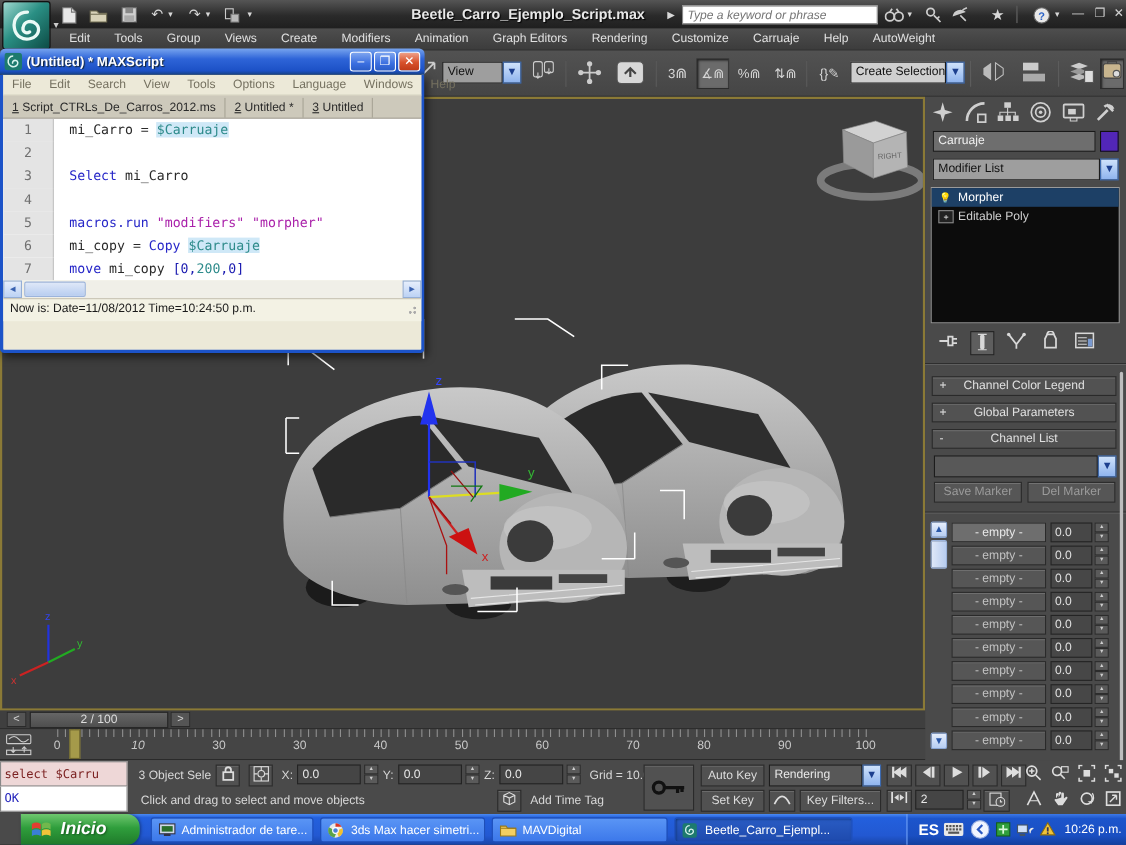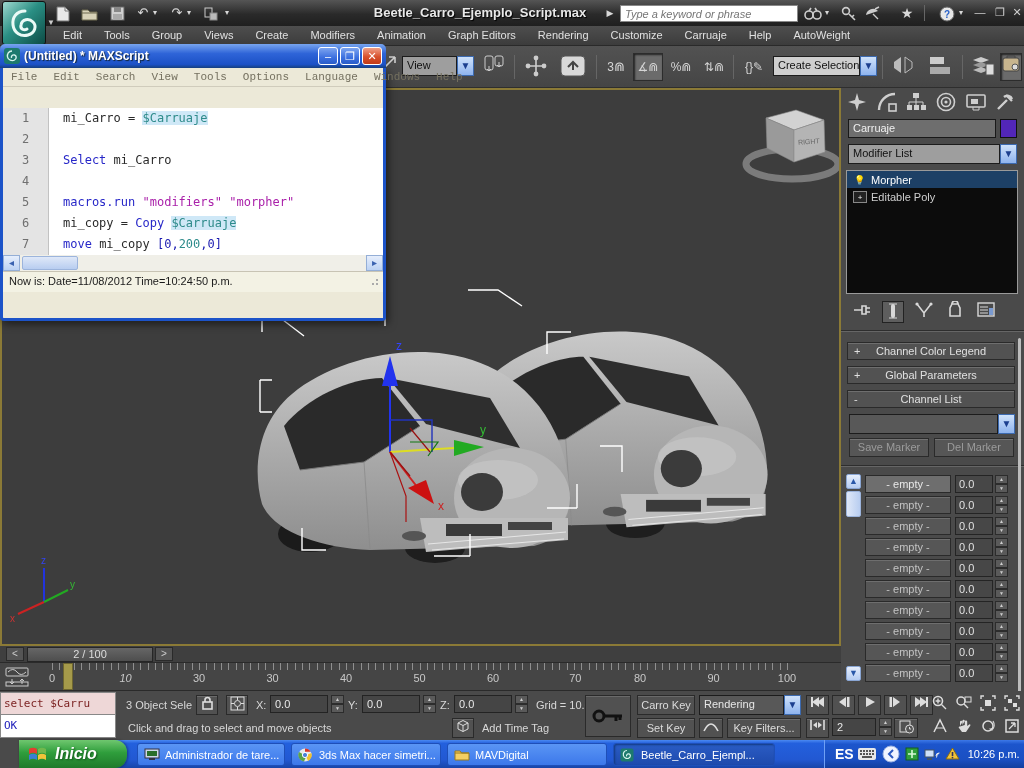--- a/index.html
+++ b/index.html
@@ -34,21 +34,21 @@
   
   #viewport { left:0; top:88px; width:841px; height:558px; background:#3d3d3d; border:2px solid #8b7a36; }
   #viewport svg { position:absolute; left:0; top:0; }
 
   
   #msw { left:0; top:44px; width:386px; height:253px; z-index:50; border:3px solid #1c53c8; border-top:none; border-radius:0 0 4px 4px; background:#ece9d8; box-shadow:2px 3px 8px rgba(0,0,0,.55); }
   #msw-title { position:absolute; left:-3px; top:-24px; width:386px; height:24px; border-radius:5px 5px 0 0; background:linear-gradient(#78a5ef,#2e64d8 40%,#1c51c6 85%,#16407f); display:flex; align-items:center; padding:0 4px; }
   #msw-title .t { color:#fff; font-weight:bold; font-size:12px; text-shadow:1px 1px 1px #123; margin-left:4px; flex:1; white-space:nowrap; overflow:hidden; }
   .xpbtn { width:20px; height:18px; margin-left:2px; border-radius:3px; border:1px solid #fff; color:#fff; font-size:11px; line-height:16px; text-align:center; background:linear-gradient(#7da4ef,#3b6fe0 60%,#2a5cc8); }
   .xpbtn.close { background:linear-gradient(#f0a088,#d8512c 55%,#c03a18); }
-  #msw-menus { display:flex; height:19px; background:#ece9d8; border-bottom:1px solid #d0ccbc;font-family:Liberation Mono, monospace; }
+  #msw-menus { display:flex; height:19px; background:#ece9d8; border-bottom:1px solid #d0ccbc; }
   #msw-menus .menu-item { padding:3px 8px 0 8px; color:#757160; font-size:11px; }
   #msw-tabs { display:flex; height:21px; background:#cdc9bb; border-bottom:1px solid #9a968a; align-items:flex-end; }
   #msw-tabs .tab { padding:3px 8px; font-size:11px; color:#2a2a2a; border-right:1px solid #a8a496; white-space:nowrap; }
   #msw-tabs .tab .tab-num { text-decoration:underline; margin-right:3px; }
   #code { position:absolute; left:0; top:40px; width:380px; height:147px; background:#fff; overflow:hidden; font-family:"DejaVu Sans Mono",monospace; font-size:12px; }
   .cl { display:flex; height:21px; line-height:21px; }
   .cl .ln { width:46px; background:#e4e4e4; border-right:1px solid #c2c2c2; color:#707070; text-align:center; font-size:12px; }
   .cl .ct { padding-left:14px; white-space:pre; }
   .seg-n { color:#2a2a2a; } .seg-kw { color:#2727c8; } .seg-str { color:#aa22aa; }
   .seg-var { color:#2e8b8b; } .seg-varh { color:#2e8b8b; background:#cfe8f7; } .seg-num { color:#1a1ab0; }
@@ -700,21 +700,21 @@
     <div class="keybtn" style="left:452px;top:27px;width:22px;height:20px"><svg width="14" height="14" viewBox="0 0 14 14">
           <path d="M2,4 l5,-2.5 5,2.5 v6 l-5,2.5 -5,-2.5 z M2,4 l5,2.5 5,-2.5 M7,6.5 v6" fill="none" stroke="#ddd"></path>
         </svg></div>
     <div class="srow" style="left:482px;top:31px">Add Time Tag</div>
 
     <div class="keybtn" style="left:585px;top:4px;width:46px;height:42px"><svg width="34" height="22" viewBox="0 0 34 22" style="margin-top:9px">
           <circle cx="8" cy="11" r="5" fill="none" stroke="#111" stroke-width="3"></circle>
           <path d="M13,11 h18 M25,11 v5 M29,11 v4" stroke="#111" stroke-width="3"></path>
         </svg></div>
 
-    <div class="keybtn" style="left:637px;top:4px;width:58px;height:20px;line-height:18px">Carro Key</div>
+    <div class="keybtn" style="left:637px;top:4px;width:58px;height:20px;line-height:18px">Auto Key</div>
     <div class="keybtn" style="left:637px;top:27px;width:58px;height:20px;line-height:18px">Set Key</div>
 
     <div class="combo abs" style="left:699px;top:4px;width:102px">
       <div class="cfield" style="background:#585858;color:#e8e8e8">Rendering</div>
       <div class="cbtn">▼</div>
     </div>
     <div class="keybtn" style="left:699px;top:27px;width:24px;height:20px"><svg width="16" height="14" viewBox="0 0 16 14">
           <path d="M1,12 q7,-14 14,0" fill="none" stroke="#ddd" stroke-width="1.6"></path>
         </svg></div>
     <div class="keybtn" style="left:727px;top:27px;width:74px;height:20px;line-height:18px">Key Filters...</div>
@@ -804,20 +804,25 @@
     <div id="msw-menus">
         <div class="menu-item">File</div>
         <div class="menu-item">Edit</div>
         <div class="menu-item">Search</div>
         <div class="menu-item">View</div>
         <div class="menu-item">Tools</div>
         <div class="menu-item">Options</div>
         <div class="menu-item">Language</div>
         <div class="menu-item">Windows</div>
         <div class="menu-item">Help</div>
+      </div>
+    <div id="msw-tabs">
+        <div class="tab"><span class="tab-num">1</span><span>Script_CTRLs_De_Carros_2012.ms</span></div>
+        <div class="tab"><span class="tab-num">2</span><span>Untitled *</span></div>
+        <div class="tab"><span class="tab-num">3</span><span>Untitled</span></div>
       </div>
     <div id="code">
         <div class="cl">
           <span class="ln">1</span>
           <span class="ct"><span class="seg-n">mi_Carro = </span><span class="seg-varh">$Carruaje</span></span>
         </div>
         <div class="cl">
           <span class="ln">2</span>
         </div>
         <div class="cl">

